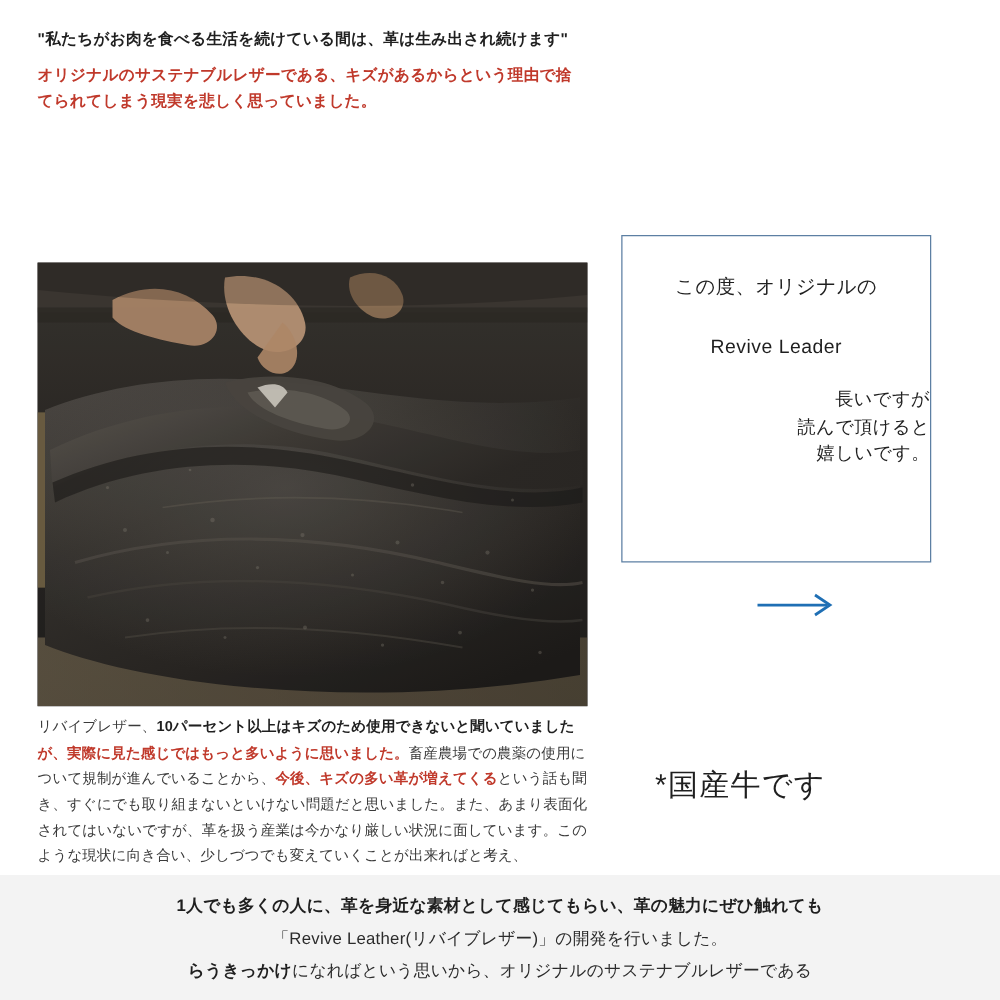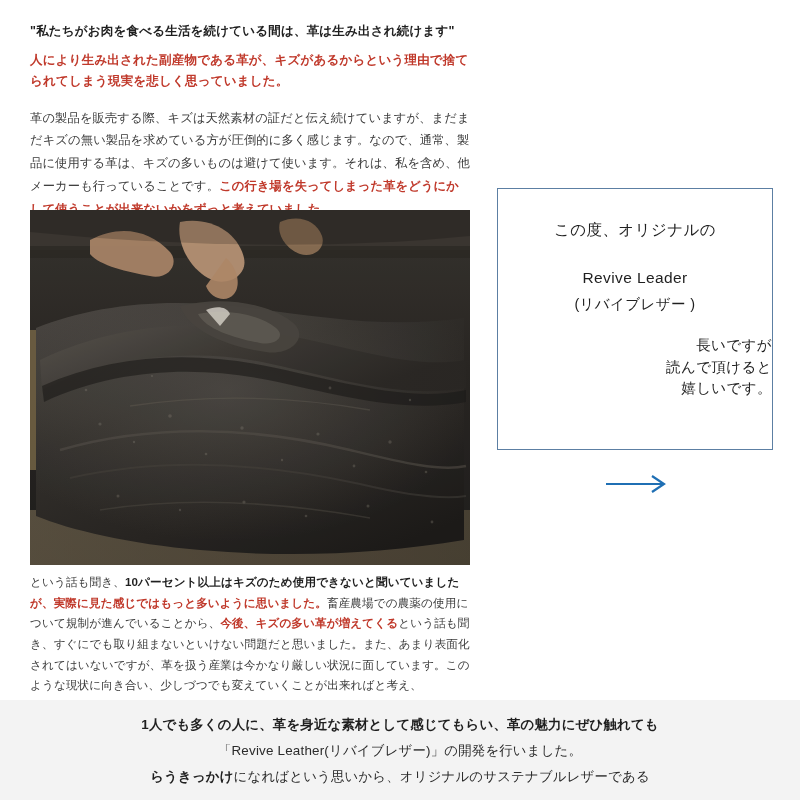--- a/index.html
+++ b/index.html
@@ -88,21 +88,21 @@
   .caption-para .em-bold {
     color: #1f1f1f;
     font-weight: bold;
   }
 
   
   .note-box {
     position: absolute;
     left: 497px;
     top: 188px;
-    width: 276px;
+    width: 248px;
     height: 262px;
     border: 1px solid #5c7fa3;
     background: #ffffff;
     box-sizing: border-box;
     text-align: center;
     padding-top: 22px;
   }
   .note-line {
     font-size: 15.5px;
     color: #1f1f1f;
@@ -157,24 +157,21 @@
     color: #1f1f1f;
   }
 </style>
 </head>
 <body>
 
 <div id="page">
 
   <div class="left-col">
     <div class="headline">"私たちがお肉を食べる生活を続けている間は、革は生み出され続けます"</div>
-    <div class="sub-red">人により生み出された副産物である革が、キズがあるからという理由で捨てられてしまう現実を悲しく思っていました。</div>
-    <div class="body-para">
-      <span>革の製品を販売する際、キズは天然素材の証だと伝え続けていますが、まだまだキズの無い製品を求めている方が圧倒的に多く感じます。なので、通常、製品に使用する革は、キズの多いものは避けて使います。それは、私を含め、他メーカーも行っていることです。</span><span class="em-red">この行き場を失ってしまった革をどうにかして使うことが出来ないかをずっと考えていました。</span>
-    </div>
+    <div class="sub-red">オリジナルのサステナブルレザーである、キズがあるからという理由で捨てられてしまう現実を悲しく思っていました。</div>
   </div>
 
   <div class="photo-wrap">
     <svg width="440" height="355" viewBox="0 0 440 355" xmlns="http://www.w3.org/2000/svg">
       <defs>
         <linearGradient id="bgGrad" x1="0" y1="0" x2="0" y2="1">
           <stop offset="0%" stop-color="#3a3631"></stop>
           <stop offset="45%" stop-color="#2b2825"></stop>
           <stop offset="100%" stop-color="#211f1d"></stop>
         </linearGradient>
@@ -249,39 +246,39 @@
         <circle cx="300" cy="178" r="1.4"></circle>
           <circle cx="380" cy="190" r="1.2"></circle>
       </g>
 
       <rect x="0" y="0" width="440" height="355" fill="#000" opacity="0.06"></rect>
       <path d="M0 0 L440 0 L440 26 C300 40, 140 36, 0 22 Z" fill="#000" opacity="0.18"></path>
     </svg>
   </div>
 
   <div class="caption-para">
-    <span>という話も聞き、</span><span class="em-bold">10パーセント以上はキズのため使用できないと聞いていました</span><span class="em-red">が、実際に見た感じではもっと多いように思いました。</span><span>畜産農場での農薬の使用について規制が進んでいることから、</span><span class="em-red">今後、キズの多い革が増えてくる</span><span>という話も聞き、すぐにでも取り組まないといけない問題だと思いました。また、あまり表面化されてはいないですが、革を扱う産業は今かなり厳しい状況に面しています。このような現状に向き合い、少しづつでも変えていくことが出来ればと考え、</span>
+    <span>リバイブレザー、</span><span class="em-bold">10パーセント以上はキズのため使用できないと聞いていました</span><span class="em-red">が、実際に見た感じではもっと多いように思いました。</span><span>畜産農場での農薬の使用について規制が進んでいることから、</span><span class="em-red">今後、キズの多い革が増えてくる</span><span>という話も聞き、すぐにでも取り組まないといけない問題だと思いました。また、あまり表面化されてはいないですが、革を扱う産業は今かなり厳しい状況に面しています。このような現状に向き合い、少しづつでも変えていくことが出来ればと考え、</span>
   </div>
 
   <div class="note-box">
     <div class="note-line note-l1">この度、オリジナルの</div>
     <div class="note-line note-l2">Revive Leader</div>
-    <div class="note-line note-l3">(リバイブレザー )</div>
     <div class="note-line note-l5" style="white-space:pre-line;text-align:right;">長いですが
 読んで頂けると
 嬉しいです。</div>
   </div>
 
   <div class="arrow">
     <svg width="70" height="24" viewBox="0 0 70 24" xmlns="http://www.w3.org/2000/svg">
       <line x1="2" y1="12" x2="58" y2="12" stroke="#1f6fb4" stroke-width="2.2"></line>
       <polyline points="48,4 60,12 48,20" fill="none" stroke="#1f6fb4" stroke-width="2.2"></polyline>
     </svg>
   </div>
 
+  <div class="kokusan">*国産牛です</div>
 
   <div class="bottom-band"></div>
   <div class="bottom-text">
     <div><span class="b">1人でも多くの人に、革を身近な素材として感じてもらい、革の魅力にぜひ触れても</span></div>
     <div><span>「Revive Leather(リバイブレザー)」の開発を行いました。</span></div>
     <div><span class="b">らうきっかけ</span><span>になればという思いから、オリジナルのサステナブルレザーである</span></div>
   </div>
 
 </div>
 

